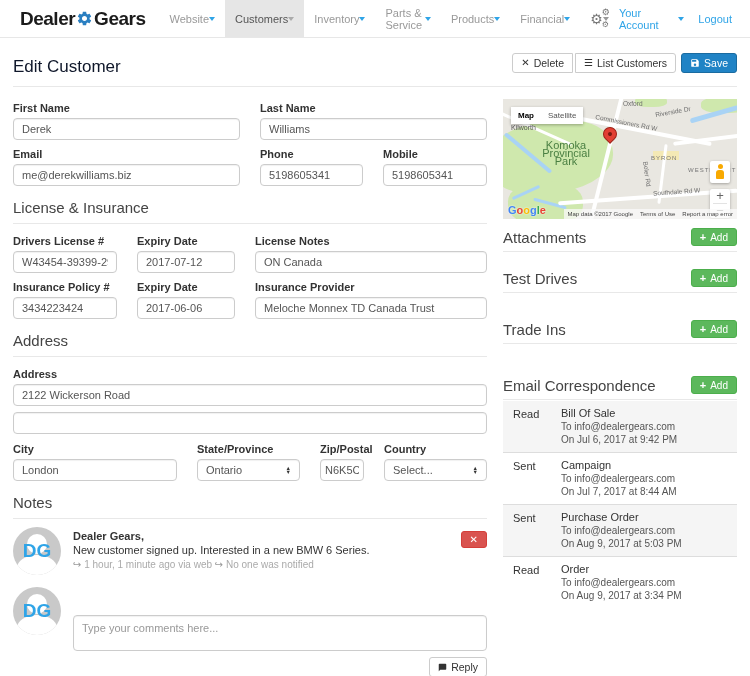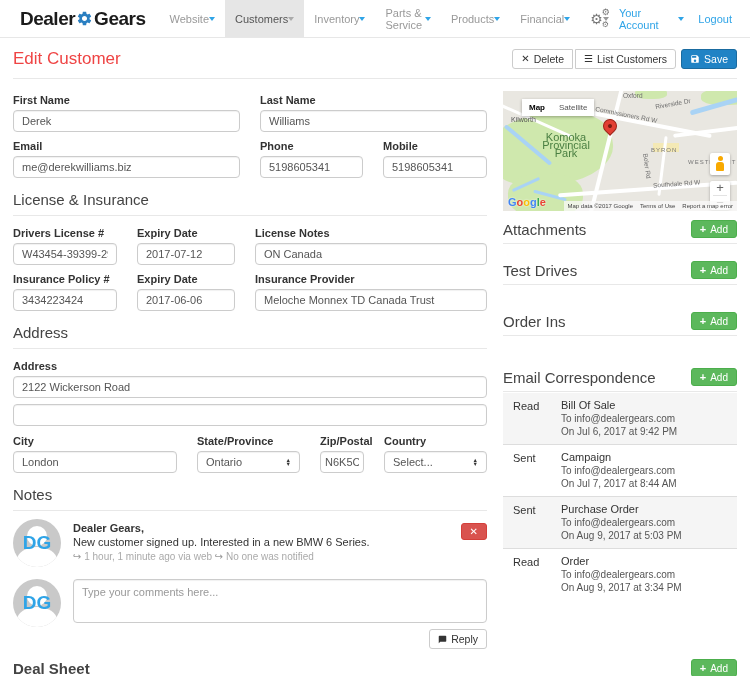--- a/index.html
+++ b/index.html
@@ -19,21 +19,21 @@
   .caret { width:0; height:0; border-left:3.5px solid transparent; border-right:3.5px solid transparent; border-top:4px solid #2fa4e7; display:inline-block; }
   .nav-item.active .caret { border-top-color:#aaa; }
   .gears-glyph { position:relative; color:#777; font-size:14px; line-height:1; }
   .gears-glyph .g2 { font-size:9px; position:absolute; top:-4px; right:-7px; }
   .gears-glyph .g3 { font-size:8px; position:absolute; bottom:-3px; right:-6px; }
   .nav-right { margin-left:auto; display:flex; align-items:center; gap:14px; padding-right:18px; }
   .nav-right a { color:#2fa4e7; text-decoration:none; font-size:11px; display:flex; align-items:center; gap:4px; }
   
   .content { padding:0 13px; }
   .page-header { display:flex; justify-content:space-between; align-items:center; margin-top:11px; }
-  h1.page-title { font-size:17px; font-weight:normal; color:#ef4444; }
+  h1.page-title { font-size:17px; font-weight:normal; color:#0f172a;margin-top:8px; }
   hr { border:none; border-top:1px solid #e8e8e8; }
   .header-hr { margin:9px 0 12px; }
   .btns { display:flex; align-items:center; }
   .btn { display:inline-flex; align-items:center; gap:4px; background:#fff; border:1px solid #ccc; color:#333; font-size:10.5px; padding:3px 8px; border-radius:3px; cursor:pointer; font-family:inherit; }
   .btn-group .btn { border-radius:0; margin-left:-1px; }
   .btn-group .btn:first-child { border-radius:3px 0 0 3px; margin-left:0; }
   .btn-group .btn:last-child { border-radius:0 3px 3px 0; }
   .btn-primary { background:#2083c5; border-color:#1a6ba0; color:#fff; margin-left:5px; }
   .btn-success { background:#5cb85c; border-color:#4cae4c; color:#fff; font-size:10px; padding:2px 8px; }
   .btn-success .plus { font-weight:bold; font-size:11px; }
@@ -74,36 +74,36 @@
   .avatar .torso { position:absolute; left:4px; top:28px; width:40px; height:26px; border-radius:50% 50% 0 0; background:#fff; }
   .avatar .initials { position:absolute; inset:0; display:flex; align-items:center; justify-content:center; font-size:19px; font-weight:bold; color:#2fa4e7; }
   .note-body { flex:1; padding-top:3px; }
   .note-author { font-weight:bold; font-size:11px; }
   .note-text { font-size:11px; margin-top:2px; }
   .note-meta { font-size:10px; color:#aaa; margin-top:3px; }
   .note-meta .arr { color:#999; font-size:10px; }
   .note-close { align-self:flex-start; margin-top:4px; }
   .comment-row { display:flex; gap:12px; margin-top:12px; }
   .comment-box { flex:1; }
-  .comment-box textarea { height:44px; width:100%; resize:none; padding:6px 8px; color:#555; }
+  .comment-box textarea { height:36px; width:100%; resize:none; padding:6px 8px; color:#555;margin-top:28px; }
   .comment-box textarea::placeholder { color:#999; }
   .reply-row { display:flex; justify-content:flex-end; margin-top:6px; }
   
   .map { height:120px; position:relative; background:#e9e7e1; overflow:hidden; cursor:grab; }
   .map * { position:absolute; }
   .park { background:#cfe8ad; }
   .water { background:#a9d3f5; border-radius:3px; }
   .road { background:#fff; border-radius:2px; }
   .yellow-zone { background:#f4e9b5; }
   .map-label { position:absolute; font-size:6.5px; color:#6d6d6d; white-space:nowrap; }
   .map-label.park-label { color:#4a7f42; font-size:11px; text-align:center; line-height:8px; }
   .map-label.town { font-size:7px; color:#555; }
   .map-label.caps { letter-spacing:1px; font-size:6px; color:#777; }
   .map-ctl { background:#fff; box-shadow:0 1px 3px rgba(0,0,0,.3); }
-  .map-type { top:8px; left:19px; display:flex; box-shadow:0 1px 3px rgba(0,0,0,.3); }
+  .map-type { top:8px; left:8px; display:flex; box-shadow:0 1px 3px rgba(0,0,0,.3); }
   .map-type .mt-btn { position:static; background:#fff; font-size:8px; padding:4px 7px; color:#555; cursor:pointer; }
   .map-type .mt-btn.sel { font-weight:bold; color:#000; }
   .pin { left:100px; top:28px; width:14px; height:14px; background:#e23f33; border:1px solid #9c2318; border-radius:50% 50% 50% 0; transform:rotate(-45deg); z-index:3; }
   .pin::after { content:""; position:absolute; left:4px; top:4px; width:4px; height:4px; border-radius:50%; background:#7a1b12; }
   .pegman-box { right:7px; top:62px; width:20px; height:22px; border-radius:2px; z-index:4; }
   .peg-head { left:7.5px; top:3px; width:5px; height:5px; border-radius:50%; background:#f8a900; }
   .peg-body { left:6px; top:9px; width:8px; height:9px; border-radius:3px 3px 1px 1px; background:#f8a900; }
   .zoom-box { right:7px; top:90px; width:20px; border-radius:2px; z-index:4; display:flex; flex-direction:column; }
   .zoom-box span { position:static; display:block; text-align:center; font-size:13px; color:#666; line-height:14px; cursor:pointer; }
   .zoom-box .zdiv { position:static; height:1px; background:#e3e3e3; margin:0 3px; }
@@ -409,21 +409,21 @@
       <div class="side-sec mt-b">
         <h2>Test Drives</h2>
         <button class="btn btn-success">
             <span class="plus">+</span>
             <span>Add</span>
           </button>
       </div>
       <hr class="side-hr">
 
       <div class="side-sec mt-c">
-        <h2>Order Ins</h2>
+        <h2>Trade Ins</h2>
         <button class="btn btn-success">
             <span class="plus">+</span>
             <span>Add</span>
           </button>
       </div>
       <hr class="side-hr">
 
       <div class="side-sec mt-d">
         <h2>Email Correspondence</h2>
         <button class="btn btn-success">

